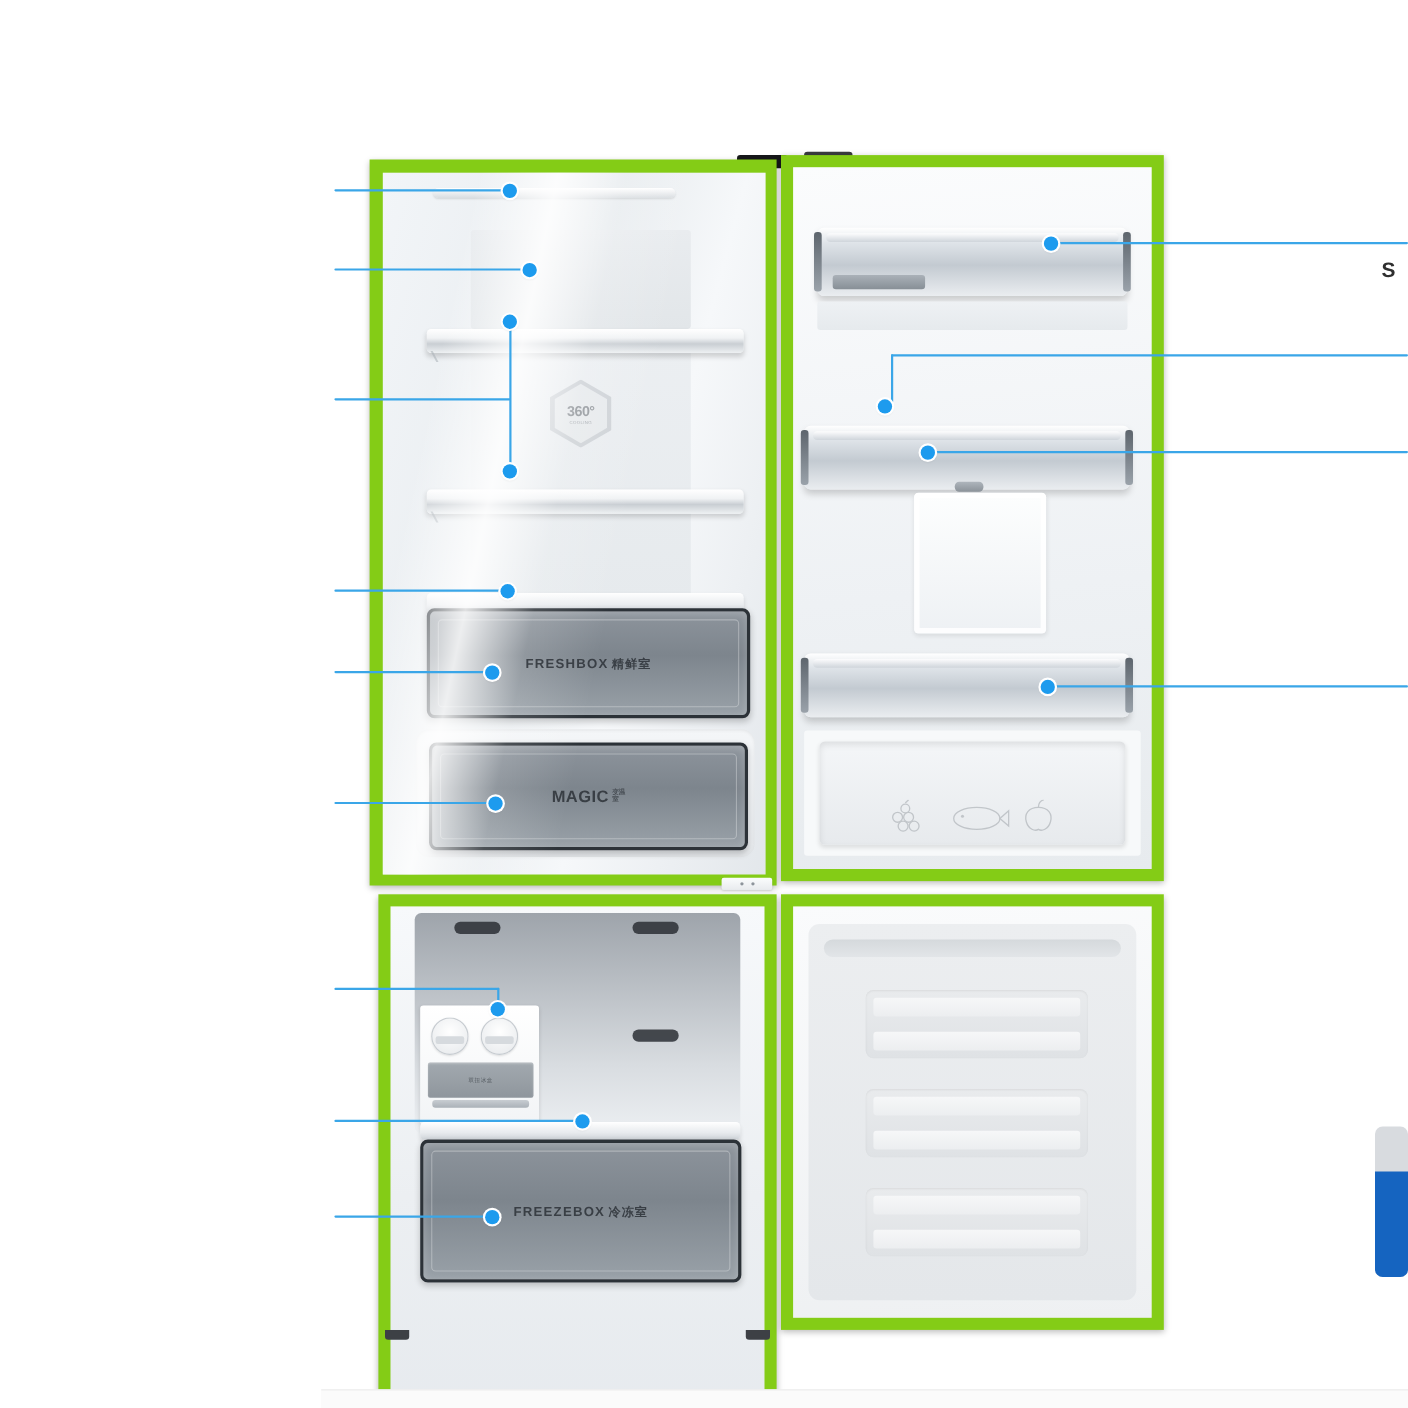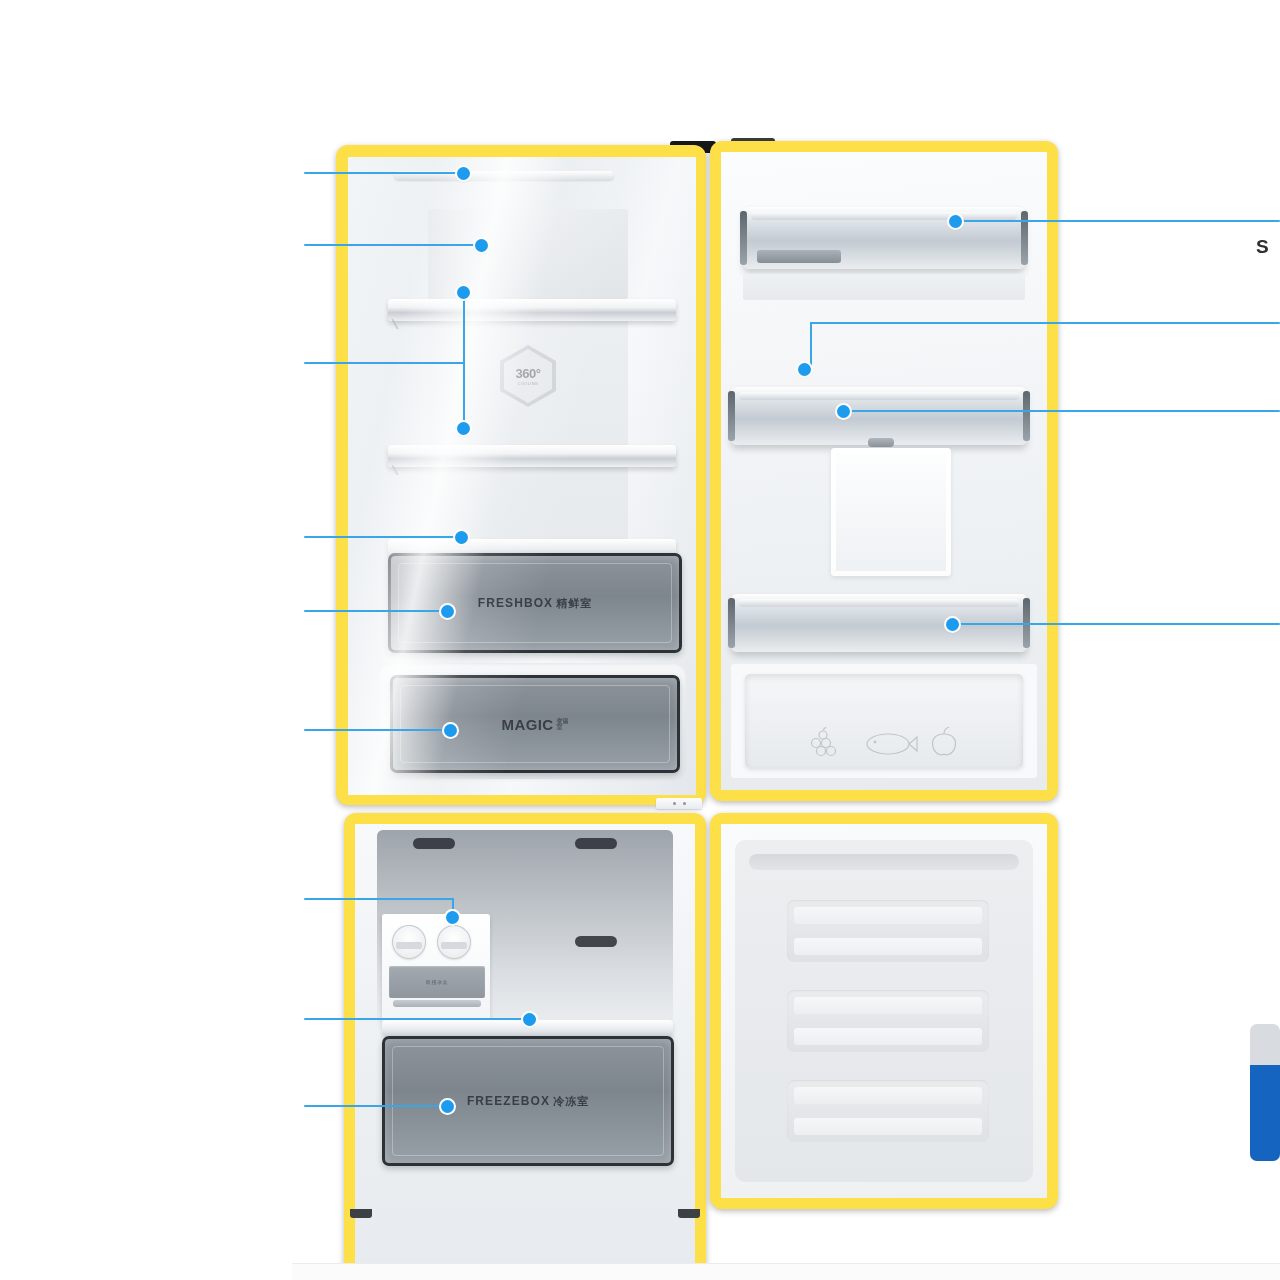--- a/index.html
+++ b/index.html
@@ -4,21 +4,21 @@
 <style>
   html,body{margin:0;padding:0;background:#ffffff;}
   body{width:1280px;height:1280px;position:relative;overflow:hidden;
        font-family:"Liberation Sans","DejaVu Sans",sans-serif;}
 
   #stage{position:absolute;inset:0;background:#fff;}
 
   
   .unit{position:absolute;left:336px;top:141px;width:722px;height:1072px;}
 
-  .cab{position:absolute;background:#fde047;border-radius:12px;
+  .cab{position:absolute;background:#84cc16;border-radius:0;
        box-shadow:0 2px 6px rgba(0,0,0,.28);}
 
   
   .cab-left-top{left:0;top:4px;width:370px;height:660px;}
   .cab-left-bot{left:8px;top:672px;width:362px;height:500px;}
 
   
   .cab-right-top{left:374px;top:0px;width:348px;height:660px;}
   .cab-right-bot{left:374px;top:672px;width:348px;height:396px;}
 

